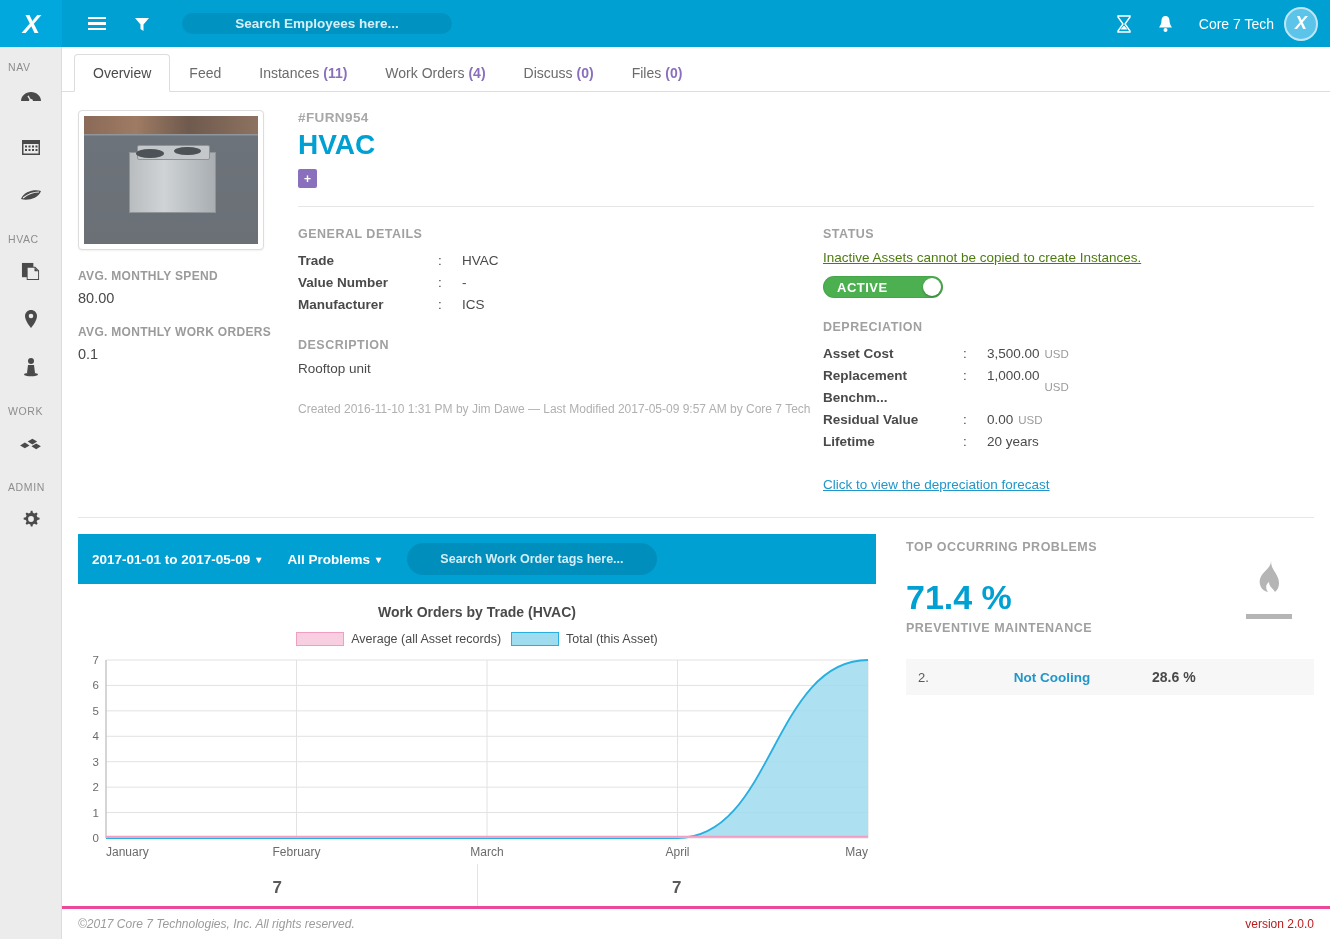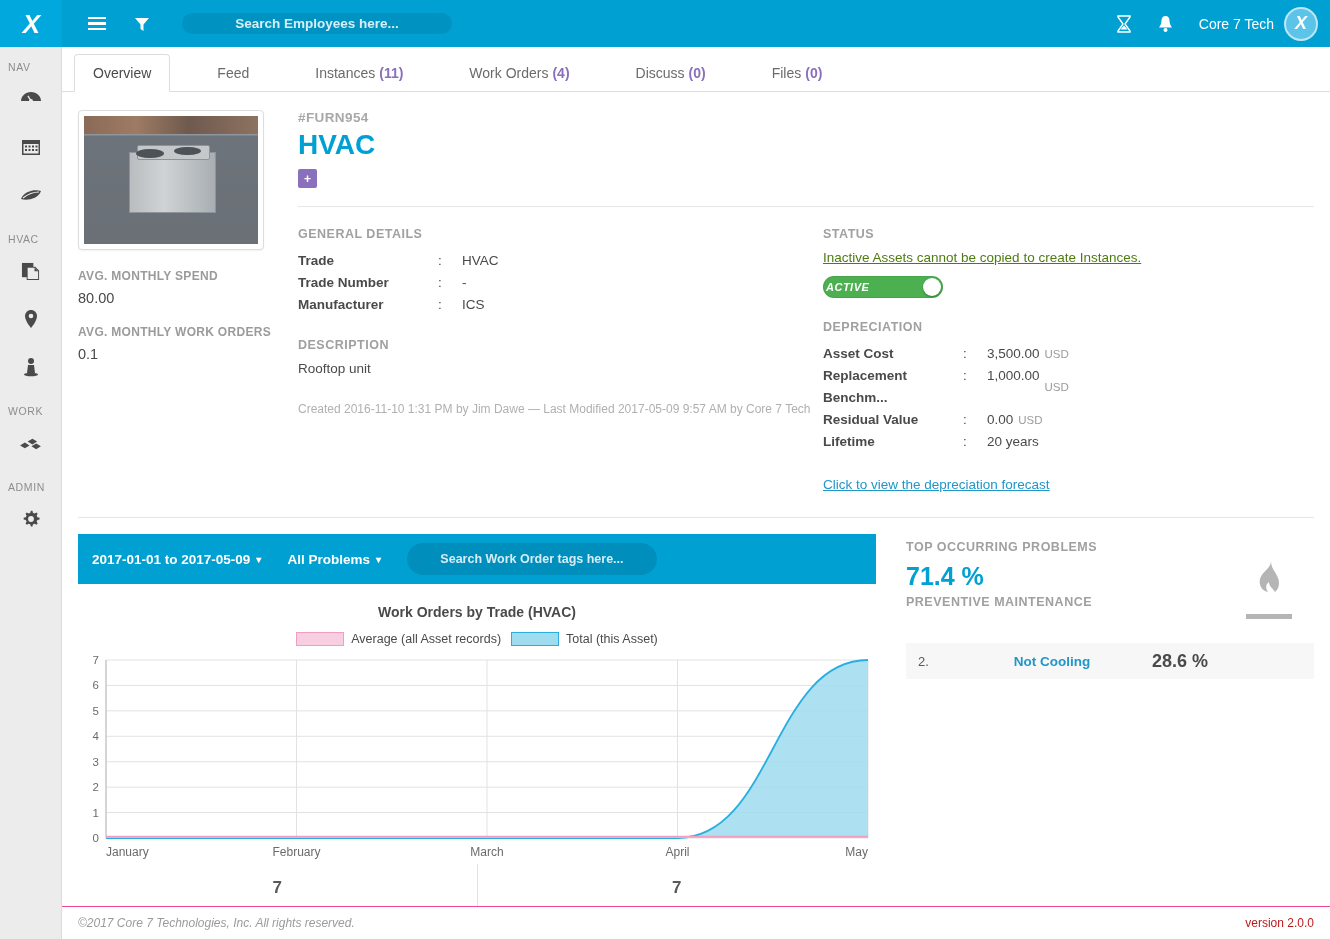--- a/index.html
+++ b/index.html
@@ -67,21 +67,21 @@
 
   
   .content {
     position: absolute; top: 47px; left: 62px; width: 1268px; height: 892px;
     background: #fff;
   }
 
   
   .tabs {
     height: 45px; display: flex; align-items: flex-end;
-    border-bottom: 1px solid #ddd; padding-left: 12px; gap: 28px;
+    border-bottom: 1px solid #ddd; padding-left: 12px;
   }
   .tab {
     padding: 0 18px; height: 38px; display: flex; align-items: center;
     font-size: 14px; color: #6b6b6b; position: relative; top: 1px;
     border: 1px solid transparent;
   }
   .tab.active {
     background: #fff; border: 1px solid #ddd; border-bottom: 1px solid #fff;
     border-radius: 4px 4px 0 0; color: #4a4a4a;
   }
@@ -148,23 +148,22 @@
   .kv-unit { color: #9b9b9b; font-size: 11.5px; }
   .desc-text { font-size: 13.5px; color: #4a4a4a; }
   .meta-text { font-size: 12px; color: #b0b0b0; margin-top: 26px; }
   .status-note { font-size: 13.5px; color: #4d7c0f; margin-bottom: 11px; text-decoration: underline; }
   .toggle {
     width: 120px; height: 22px; border-radius: 11px; background: #4caf50;
     display: flex; align-items: center; position: relative;
     box-shadow: inset 0 0 0 1px rgba(0,0,0,0.06);
   }
   .toggle-label {
-    color: #fff; font-size: 11px; font-weight: bold; letter-spacing: 0.5px;
-    margin-left: 3px;
-    font-style: italic;
+    color: #fff; font-size: 13px; font-weight: bold; letter-spacing: 0.5px;
+    margin-left: 14px;
   }
   .toggle-knob {
     position: absolute; right: 2px; width: 18px; height: 18px; border-radius: 50%;
     background: #fff; box-shadow: 0 1px 2px rgba(0,0,0,0.3);
   }
   .dep-link { font-size: 13.5px; color: #2196c9; margin-top: 24px; display: inline-block; }
 
   .section-div { border-top: 1px solid #e6e6e6; margin: 24px 16px 0 16px; }
 
   
@@ -204,39 +203,39 @@
     font-size: 17px; font-weight: bold; color: #5a5a5a;
   }
   .total-cell + .total-cell { border-left: 1px solid #e2e2e2; }
 
   .problems-col { flex: 1; padding-left: 30px; padding-top: 6px; }
   .prob-head {
     font-size: 12.5px; color: #a0a0a0; font-weight: bold; letter-spacing: 0.5px;
     text-transform: uppercase;
   }
   .prob-main { display: flex; align-items: flex-start; justify-content: space-between; }
-  .prob-pct { font-size: 25px; font-weight: bold; color: #00a0d2; margin-top: 8px; }
+  .prob-pct { font-size: 34px; font-weight: bold; color: #00a0d2; margin-top: 24px; }
   .prob-name {
     font-size: 12.5px; color: #a0a0a0; font-weight: bold; letter-spacing: 0.5px;
     text-transform: uppercase; margin-top: 4px;
   }
   .flame-wrap { margin-right: 22px; margin-top: 6px; text-align: center; }
   .flame-bar { width: 46px; height: 5px; background: #b5b5b5; margin: 6px auto 0; }
   .prob-row {
     display: flex; align-items: center; background: #f7f7f7; height: 36px;
     margin-top: 24px; padding: 0 12px;
   }
   .prob-rank { width: 34px; font-size: 13px; color: #5a5a5a; }
   .prob-link { flex: 1; font-size: 13.5px; color: #2196c9; font-weight: bold; text-align: center; }
-  .prob-val { font-size: 18px; color: #4a4a4a; font-weight: bold; width: 150px; }
+  .prob-val { font-size: 14px; color: #4a4a4a; font-weight: bold; width: 150px; }
 
   
   .footer {
     position: absolute; left: 62px; bottom: 0; width: 1268px; height: 33px;
-    border-top: 1px solid #ec4899; display: flex; align-items: center;
+    border-top: 3px solid #ec4899; display: flex; align-items: center;
     padding: 0 16px; background: #fff;
   }
   .footer-left { font-size: 12px; color: #9b9b9b; font-style: italic; }
   .footer-right { margin-left: auto; font-size: 12px; color: #b91c1c; }
 </style>
 </head>
 <body>
 
 <div class="app">
 
@@ -419,21 +418,21 @@
 
         <div class="detail-cols">
           <div class="detail-left">
             <div class="sec-head">GENERAL DETAILS</div>
             <div class="kv-row">
               <span class="kv-key">Trade</span>
               <span class="kv-colon">:</span>
               <span class="kv-val">HVAC</span>
             </div>
             <div class="kv-row">
-              <span class="kv-key">Trade Number</span>
+              <span class="kv-key">Value Number</span>
               <span class="kv-colon">:</span>
               <span class="kv-val">-</span>
             </div>
             <div class="kv-row">
               <span class="kv-key">Manufacturer</span>
               <span class="kv-colon">:</span>
               <span class="kv-val">ICS</span>
             </div>
 
             <div class="sec-head" style="margin-top:22px">DESCRIPTION</div>

